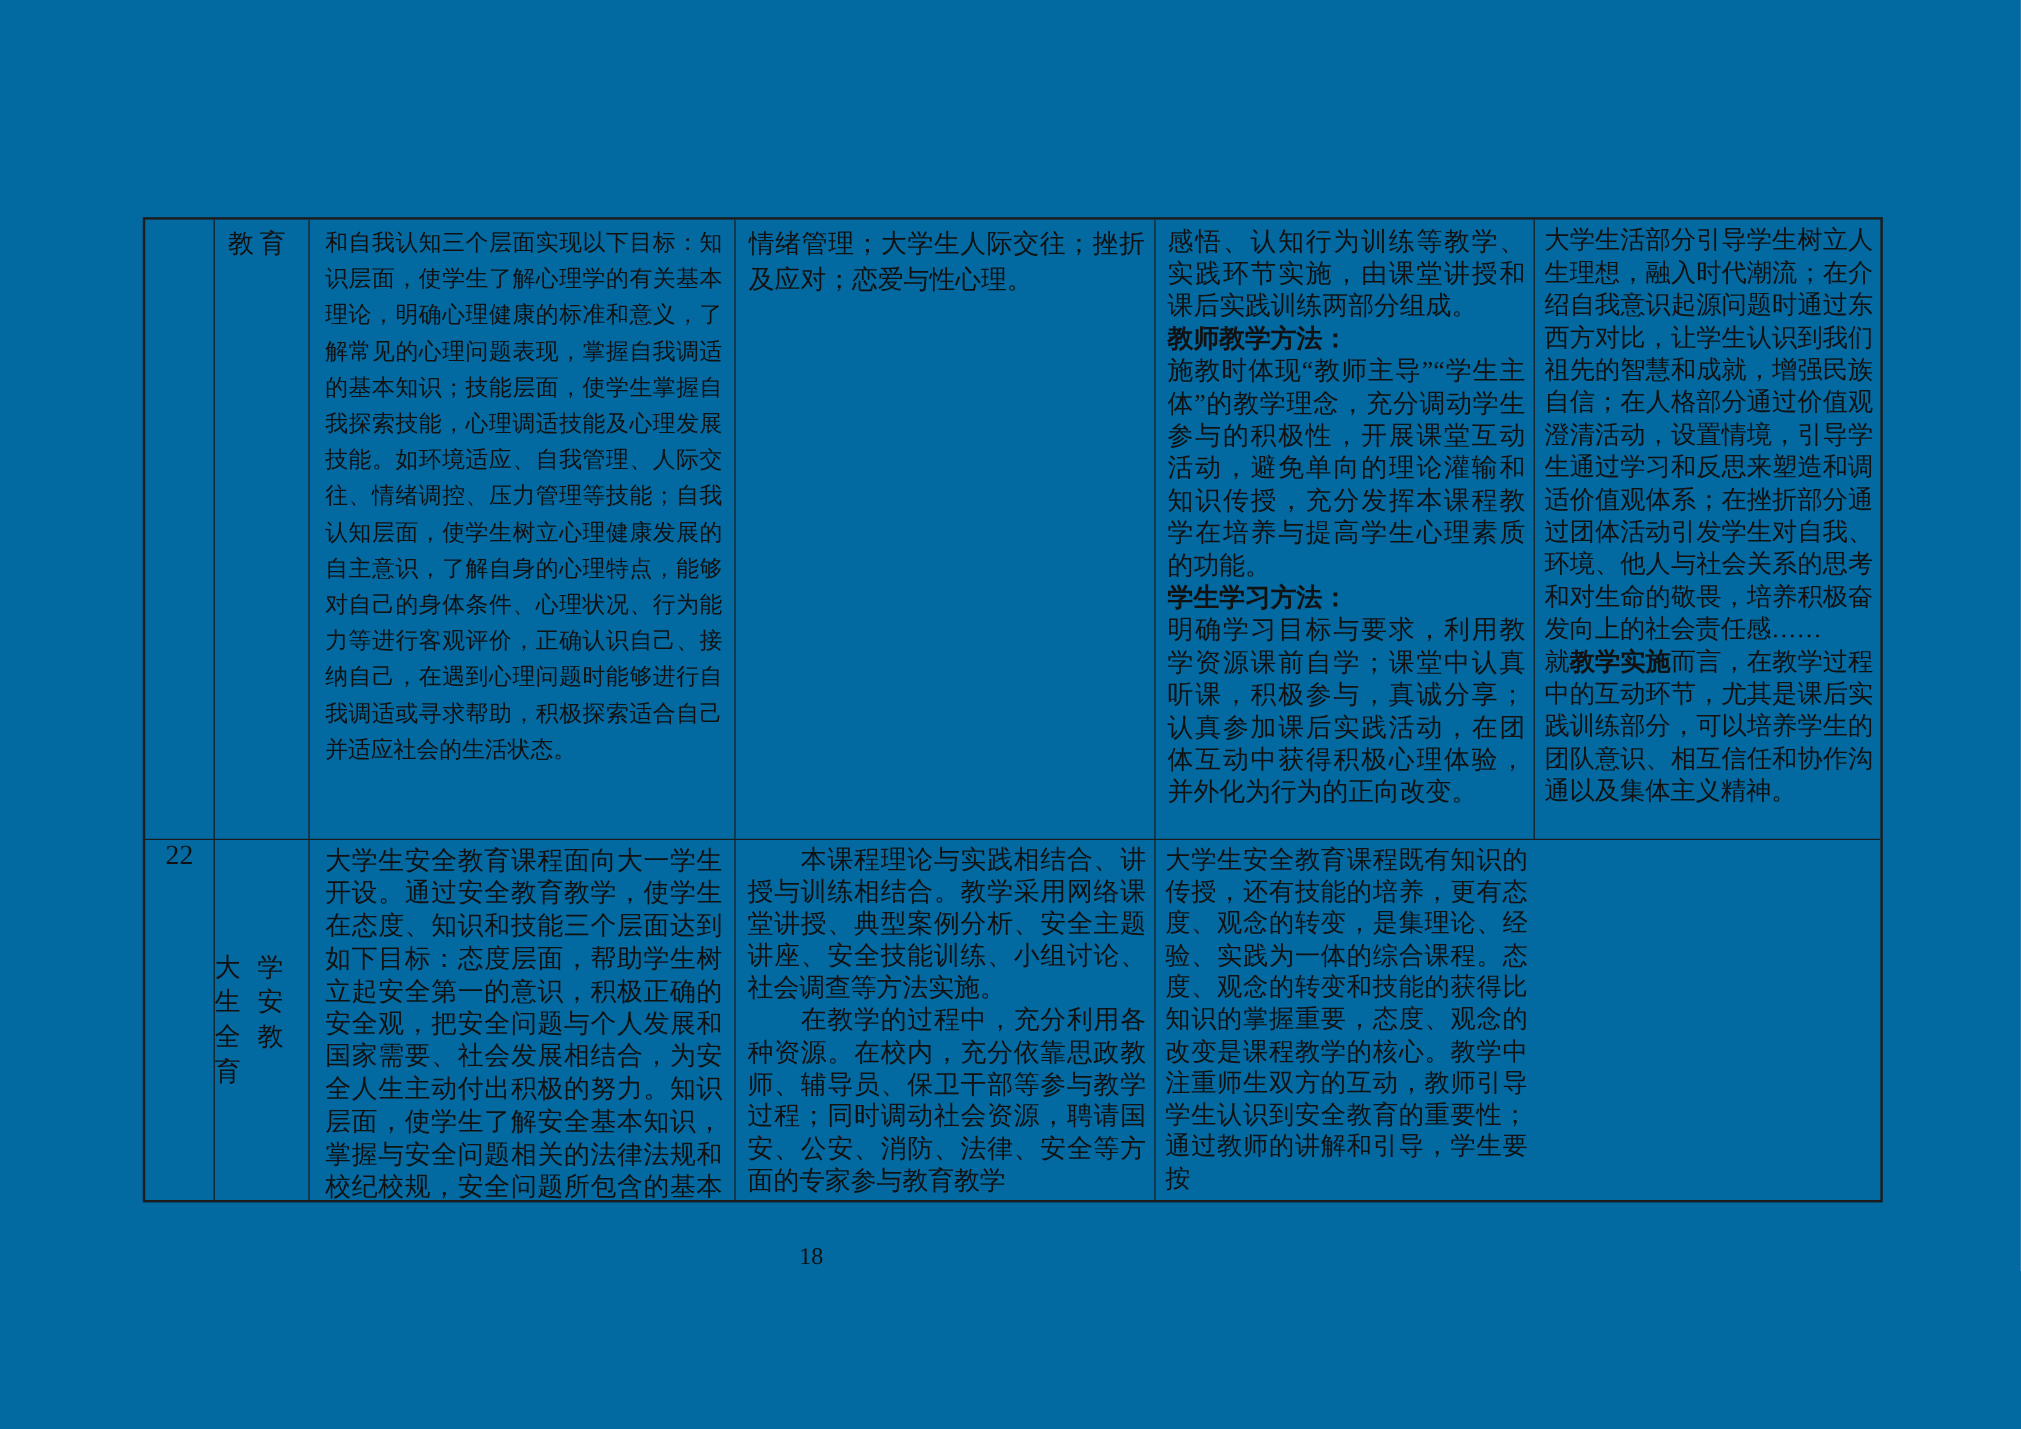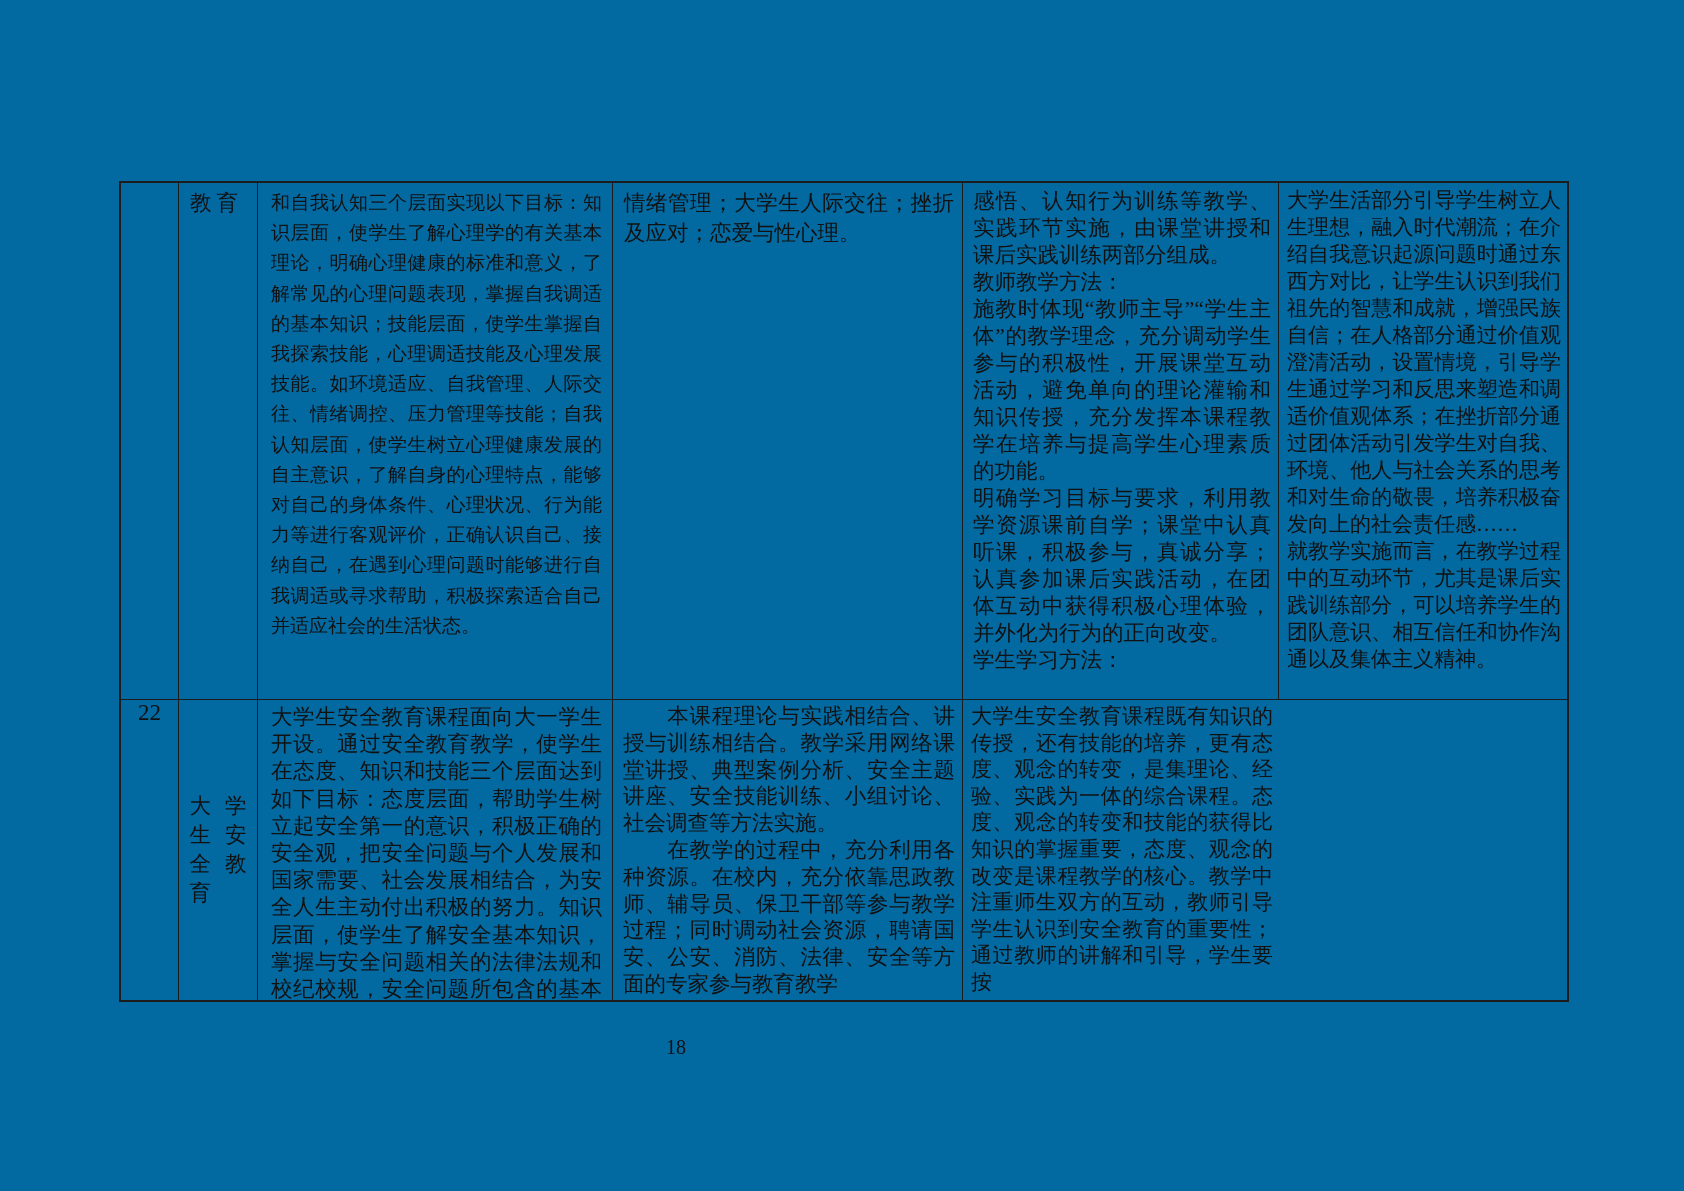--- a/index.html
+++ b/index.html
@@ -20,32 +20,32 @@
   }
   .cell{
     border-right:1.5px solid #1c1c1c;
     border-bottom:1.5px solid #1c1c1c;
     box-sizing:border-box;overflow:hidden;position:relative;
   }
   .cell.lastcol{border-right:none;}
   .cell.lastrow{border-bottom:none;}
 
   .para{margin:0;}
-  .b{font-weight:normal;}
+  .b{font-weight:bold;}
 
   
   .coursecont{font-size:21.5px;line-height:30px;padding:5px 6px 0 11px;letter-spacing:5px;}
   .obj1{font-size:19px;line-height:30.2px;padding:5px 10px 0 13px;text-align:justify;text-justify:inter-ideograph;}
   .cont1{font-size:21.5px;line-height:30.2px;padding:5px 8px 16px 11px;text-align:justify;text-justify:inter-ideograph;}
   .meth1{font-size:21.5px;line-height:27px;padding:5px 7px 0 10px;text-align:justify;text-justify:inter-ideograph;}
   .ana1{font-size:21px;line-height:27px;padding:4px 6px 0 8px;text-align:justify;text-justify:inter-ideograph;}
 
   
   .numcell{display:flex;justify-content:center;font-size:23px;}
-  .coursecell{display:flex;align-items:center;justify-content:center;}
+  .coursecell{display:flex;align-items:center;}
   .coursecell .vwrap{width:57px;font-size:21.5px;line-height:29px;text-align:justify;text-justify:inter-ideograph;word-break:break-all;}
   .obj2{font-size:21.5px;line-height:27.2px;padding:4px 10px 0 13px;text-align:justify;text-justify:inter-ideograph;}
   .cont2{font-size:21.5px;line-height:47px;padding:0 8px 0 11px;display:flex;flex-direction:column;justify-content:center;text-align:justify;text-justify:inter-ideograph;}
   .meth2{font-size:21.5px;line-height:26.8px;padding:3px 7px 0 10px;text-align:justify;text-justify:inter-ideograph;}
   .ana2{font-size:21px;line-height:26.6px;padding:3px 6px 0 8px;text-align:justify;text-justify:inter-ideograph;}
 
   .pageno{
     position:absolute;left:0;top:1036px;width:1352px;
     text-align:center;font-size:20px;color:#111;
   }
@@ -64,22 +64,22 @@
     <div class="cell obj1">
       <span>和自我认知三个层面实现以下目标：知识层面，使学生了解心理学的有关基本理论，明确心理健康的标准和意义，了解常见的心理问题表现，掌握自我调适的基本知识；技能层面，使学生掌握自我探索技能，心理调适技能及心理发展技能。如环境适应、自我管理、人际交往、情绪调控、压力管理等技能；自我认知层面，使学生树立心理健康发展的自主意识，了解自身的心理特点，能够对自己的身体条件、心理状况、行为能力等进行客观评价，正确认识自己、接纳自己，在遇到心理问题时能够进行自我调适或寻求帮助，积极探索适合自己并适应社会的生活状态。</span>
     </div>
     <div class="cell cont1">
       <span>情绪管理；大学生人际交往；挫折及应对；恋爱与性心理。</span>
     </div>
     <div class="cell meth1">
         <div class="para"><span>感悟、认知行为训练等教学、实践环节实施，由课堂讲授和课后实践训练两部分组成。</span></div>
         <div class="para"><span class="b">教师教学方法：</span></div>
         <div class="para"><span>施教时体现“教师主导”“学生主体”的教学理念，充分调动学生参与的积极性，开展课堂互动活动，避免单向的理论灌输和知识传授，充分发挥本课程教学在培养与提高学生心理素质的功能。</span></div>
+        <div class="para"><span class="b">学生学习方法：</span></div>
         <div class="para"><span>明确学习目标与要求，利用教学资源课前自学；课堂中认真听课，积极参与，真诚分享；认真参加课后实践活动，在团体互动中获得积极心理体验，并外化为行为的正向改变。</span></div>
-        <div class="para"><span class="b">学生学习方法：</span></div>
       </div>
     <div class="cell ana1 lastcol">
         <div class="para"><span>大学生活部分引导学生树立人生理想，融入时代潮流；在介绍自我意识起源问题时通过东西方对比，让学生认识到我们祖先的智慧和成就，增强民族自信；在人格部分通过价值观澄清活动，设置情境，引导学生通过学习和反思来塑造和调适价值观体系；在挫折部分通过团体活动引发学生对自我、环境、他人与社会关系的思考和对生命的敬畏，培养积极奋发向上的社会责任感……</span></div>
         <div class="para"><span>就</span><span class="b">教学实施</span><span>而言，在教学过程中的互动环节，尤其是课后实践训练部分，可以培养学生的团队意识、相互信任和协作沟通以及集体主义精神。</span></div>
       </div>
 
     <div class="cell numcell lastrow">
       <span>22</span>
     </div>
     <div class="cell coursecell lastrow">

